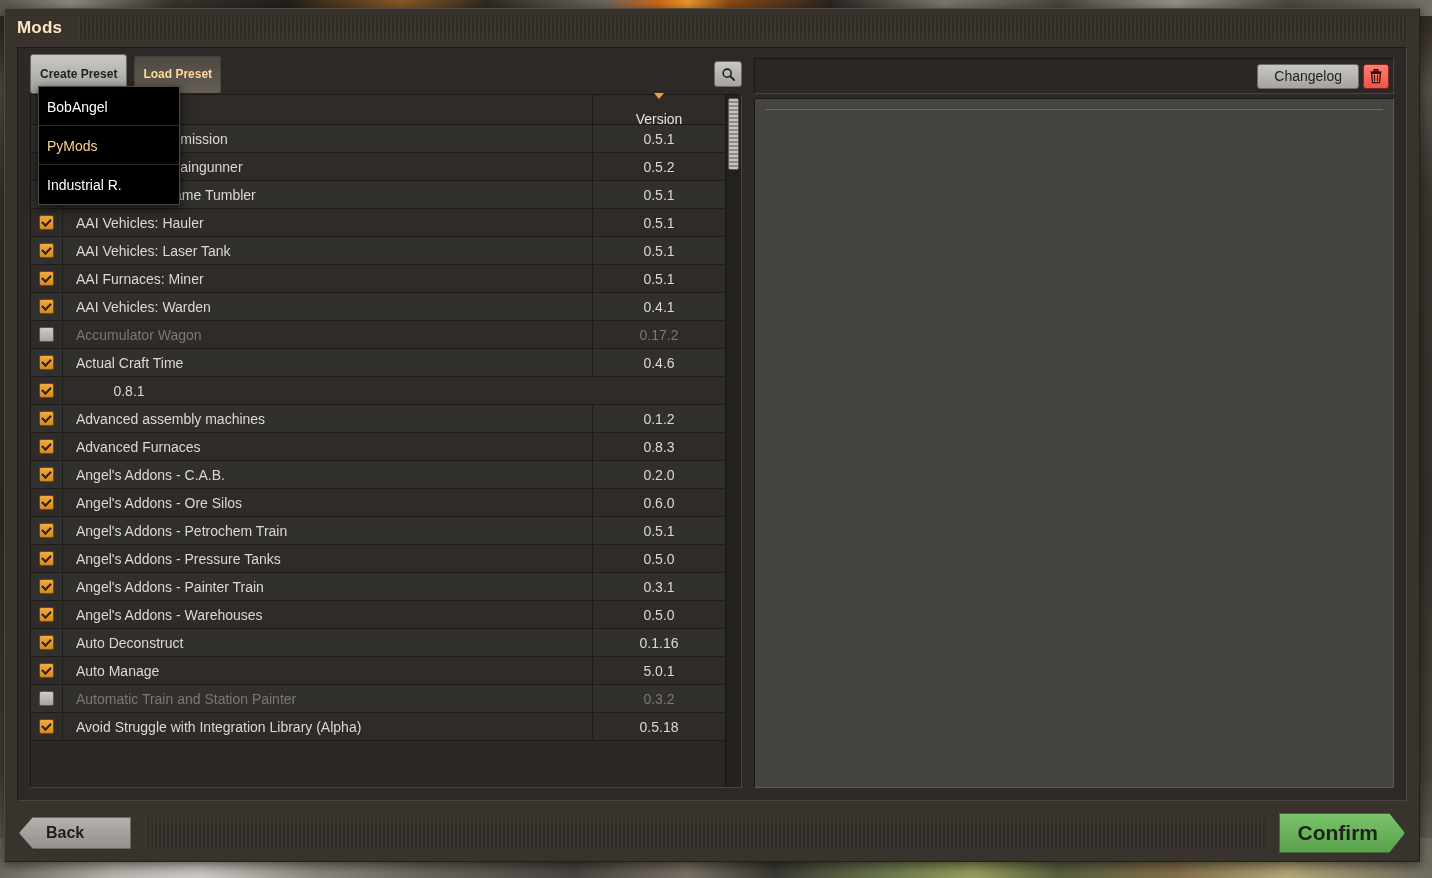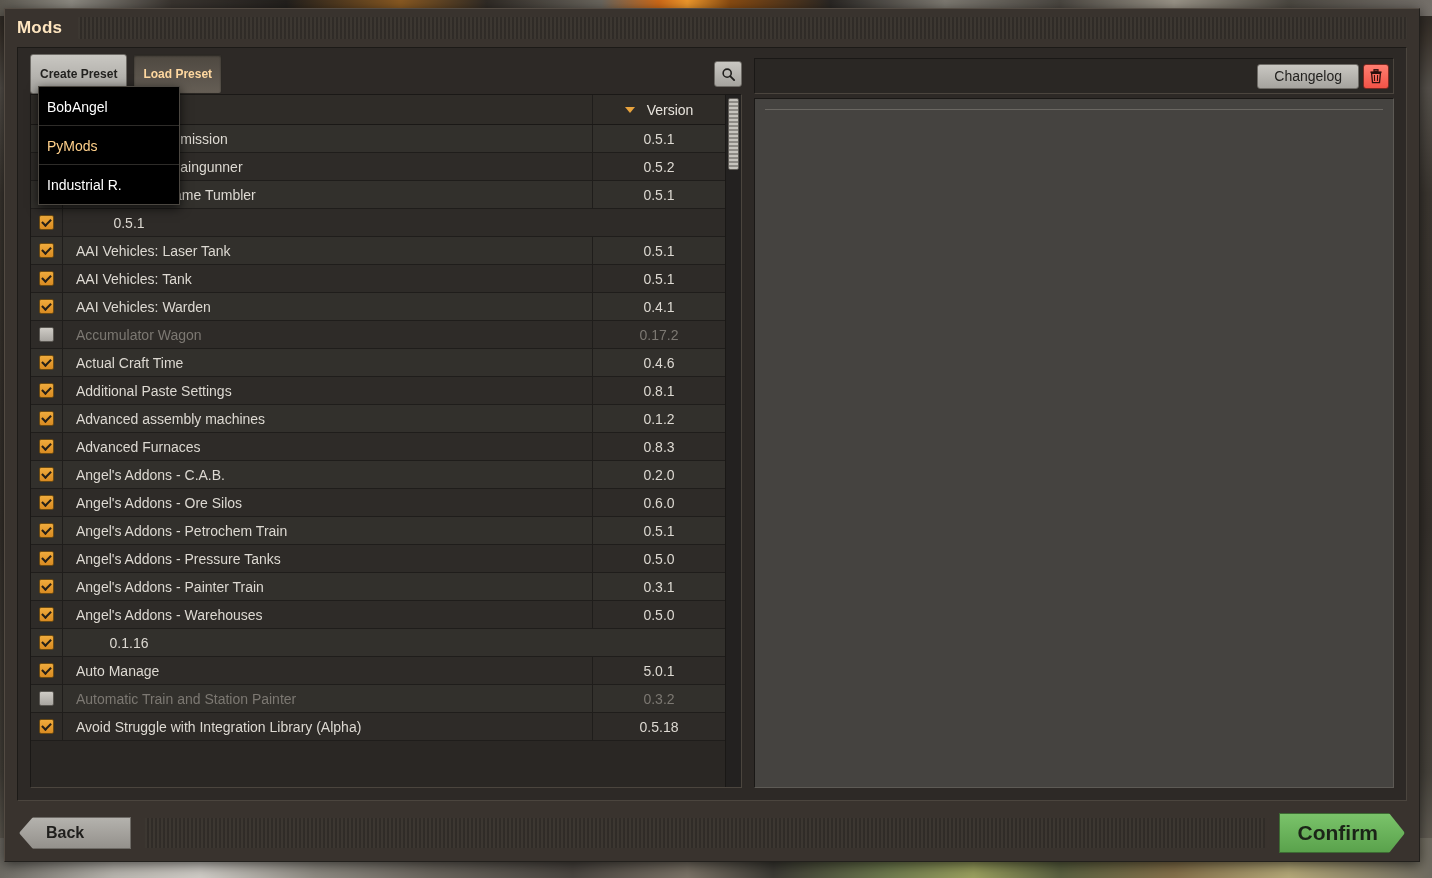--- a/index.html
+++ b/index.html
@@ -236,20 +236,21 @@
     color: #e7e3dc; font-size: 14px;
     height: 100%;
     border-right: 1px solid #1f1d1b;
     cursor: pointer;
   }
   .th-version {
     width: 132px; display:flex; align-items:center; justify-content:center; gap:12px;
     color: #e7e3dc; font-size: 14px;
     height:100%;
     cursor: pointer;
+    flex-direction: column;
   }
   .sort-caret {
     width:0;height:0;
     border-left:5px solid transparent;
     border-right:5px solid transparent;
     border-top:6px solid #e8a33d;
   }
 
   .rows {
     flex:1;
@@ -501,34 +502,35 @@
                   <div class="cell-check">
                     <div class="cb checked"></div>
                   </div>
                   <div class="cell-name">AAI Vehicles: Flame Tumbler</div>
                   <div class="cell-version">0.5.1</div>
                 </div>
                 <div class="row">
                   <div class="cell-check">
                     <div class="cb checked"></div>
                   </div>
+                  <div class="cell-name">AAI Vehicles: Hauler</div>
                   <div class="cell-version">0.5.1</div>
                 </div>
                 <div class="row">
                   <div class="cell-check">
                     <div class="cb checked"></div>
                   </div>
                   <div class="cell-name">AAI Vehicles: Laser Tank</div>
                   <div class="cell-version">0.5.1</div>
                 </div>
                 <div class="row">
                   <div class="cell-check">
                     <div class="cb checked"></div>
                   </div>
-                  <div class="cell-name">AAI Vehicles: Tank</div>
+                  <div class="cell-name">AAI Furnaces: Miner</div>
                   <div class="cell-version">0.5.1</div>
                 </div>
                 <div class="row">
                   <div class="cell-check">
                     <div class="cb checked"></div>
                   </div>
                   <div class="cell-name">AAI Vehicles: Warden</div>
                   <div class="cell-version">0.4.1</div>
                 </div>
                 <div class="row disabled">
@@ -542,21 +544,20 @@
                   <div class="cell-check">
                     <div class="cb checked"></div>
                   </div>
                   <div class="cell-name">Actual Craft Time</div>
                   <div class="cell-version">0.4.6</div>
                 </div>
                 <div class="row">
                   <div class="cell-check">
                     <div class="cb checked"></div>
                   </div>
-                  <div class="cell-name">Additional Paste Settings</div>
                   <div class="cell-version">0.8.1</div>
                 </div>
                 <div class="row">
                   <div class="cell-check">
                     <div class="cb checked"></div>
                   </div>
                   <div class="cell-name">Advanced assembly machines</div>
                   <div class="cell-version">0.1.2</div>
                 </div>
                 <div class="row">
@@ -605,20 +606,21 @@
                   <div class="cell-check">
                     <div class="cb checked"></div>
                   </div>
                   <div class="cell-name">Angel's Addons - Warehouses</div>
                   <div class="cell-version">0.5.0</div>
                 </div>
                 <div class="row">
                   <div class="cell-check">
                     <div class="cb checked"></div>
                   </div>
+                  <div class="cell-name">Auto Deconstruct</div>
                   <div class="cell-version">0.1.16</div>
                 </div>
                 <div class="row">
                   <div class="cell-check">
                     <div class="cb checked"></div>
                   </div>
                   <div class="cell-name">Auto Manage</div>
                   <div class="cell-version">5.0.1</div>
                 </div>
                 <div class="row disabled">

